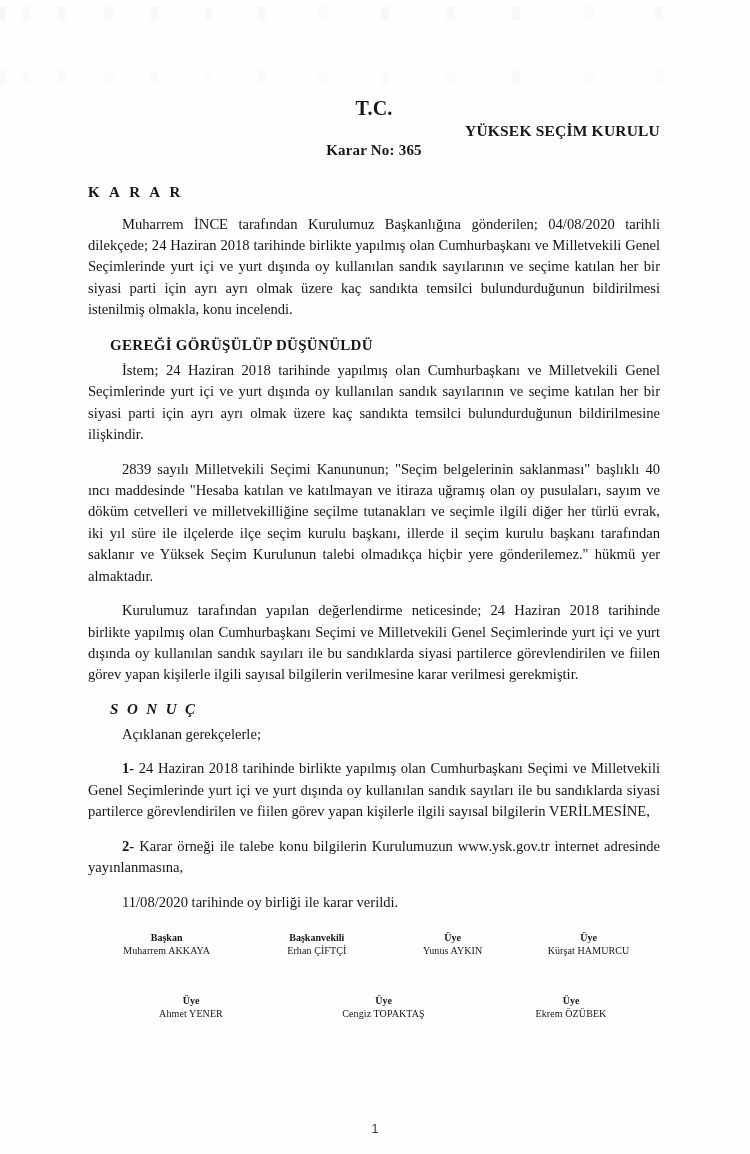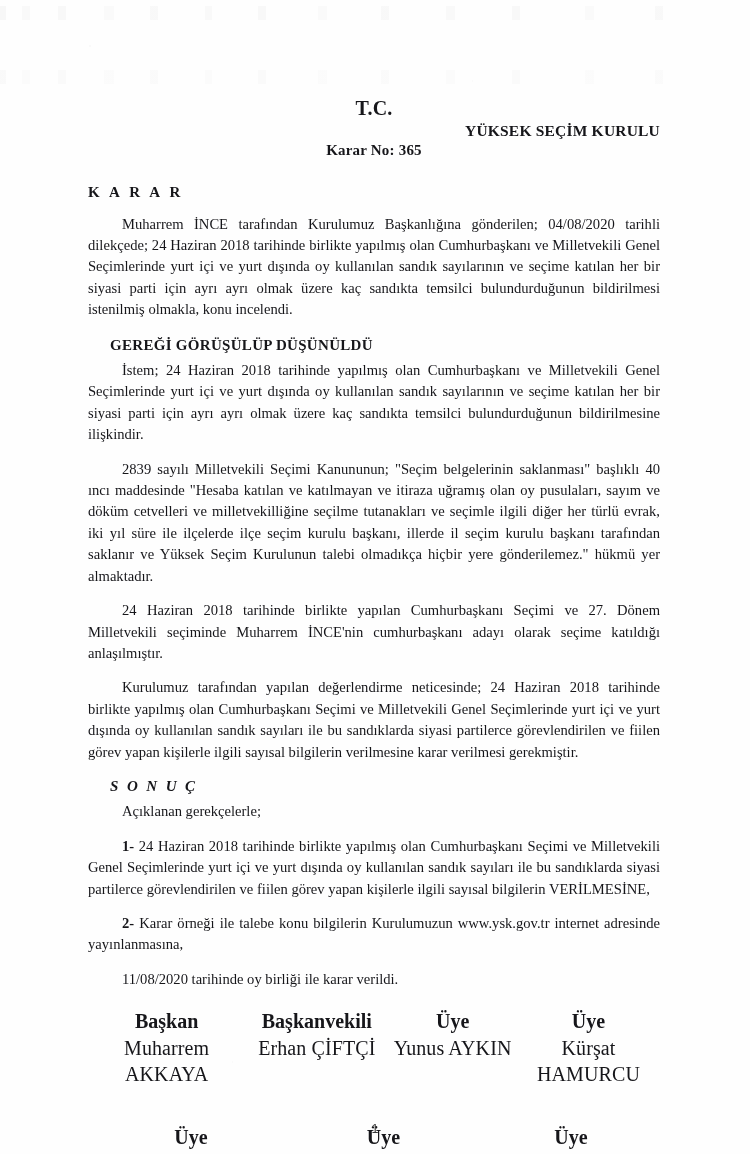--- a/index.html
+++ b/index.html
@@ -114,21 +114,21 @@
   .sig-row {
     display: flex;
     width: 100%;
     margin-top: 16px;
   }
   .sig-row.row1 { margin-top: 18px; }
   .sig-row.row2 { margin-top: 36px; }
 
   .sig-cell {
     text-align: center;
-    font-size: 20px;
+    font-size: 10px;
     line-height: 1.33;
   }
   .sig-title {
     font-weight: bold;
     display: block;
   }
   .sig-name {
     display: block;
     letter-spacing: .1px;
   }
@@ -176,21 +176,20 @@
     <div class="karar-title">K A R A R</div>
 
     <div class="gap-md"></div>
 
     <p class="para">Muharrem İNCE tarafından Kurulumuz Başkanlığına gönderilen; 04/08/2020 tarihli dilekçede; 24 Haziran 2018 tarihinde birlikte yapılmış olan Cumhurbaşkanı ve Milletvekili Genel Seçimlerinde yurt içi ve yurt dışında oy kullanılan sandık sayılarının ve seçime katılan her bir siyasi parti için ayrı ayrı olmak üzere kaç sandıkta temsilci bulundurduğunun bildirilmesi istenilmiş olmakla, konu incelendi.</p>
 
     <div class="section-head">GEREĞİ GÖRÜŞÜLÜP DÜŞÜNÜLDÜ</div>
 
     <p class="para">İstem; 24 Haziran 2018 tarihinde yapılmış olan Cumhurbaşkanı ve Milletvekili Genel Seçimlerinde yurt içi ve yurt dışında oy kullanılan sandık sayılarının ve seçime katılan her bir siyasi parti için ayrı ayrı olmak üzere kaç sandıkta temsilci bulundurduğunun bildirilmesine ilişkindir.</p>
     <p class="para">2839 sayılı Milletvekili Seçimi Kanununun; "Seçim belgelerinin saklanması" başlıklı 40 ıncı maddesinde "Hesaba katılan ve katılmayan ve itiraza uğramış olan oy pusulaları, sayım ve döküm cetvelleri ve milletvekilliğine seçilme tutanakları ve seçimle ilgili diğer her türlü evrak, iki yıl süre ile ilçelerde ilçe seçim kurulu başkanı, illerde il seçim kurulu başkanı tarafından saklanır ve Yüksek Seçim Kurulunun talebi olmadıkça hiçbir yere gönderilemez." hükmü yer almaktadır.</p>
-    <p class="para">24 Haziran 2018 tarihinde birlikte yapılan Cumhurbaşkanı Seçimi ve 27. Dönem Milletvekili seçiminde Muharrem İNCE'nin cumhurbaşkanı adayı olarak seçime katıldığı anlaşılmıştır.</p>
     <p class="para">Kurulumuz tarafından yapılan değerlendirme neticesinde; 24 Haziran 2018 tarihinde birlikte yapılmış olan Cumhurbaşkanı Seçimi ve Milletvekili Genel Seçimlerinde yurt içi ve yurt dışında oy kullanılan sandık sayıları ile bu sandıklarda siyasi partilerce görevlendirilen ve fiilen görev yapan kişilerle ilgili sayısal bilgilerin verilmesine karar verilmesi gerekmiştir.</p>
 
     <div class="section-head sonuc">S O N U Ç</div>
 
     <p class="para">Açıklanan gerekçelerle;</p>
 
     <p class="para"><span class="lead">1-</span><span> 24 Haziran 2018 tarihinde birlikte yapılmış olan Cumhurbaşkanı Seçimi ve Milletvekili Genel Seçimlerinde yurt içi ve yurt dışında oy kullanılan sandık sayıları ile bu sandıklarda siyasi partilerce görevlendirilen ve fiilen görev yapan kişilerle ilgili sayısal bilgilerin VERİLMESİNE,</span></p>
 
     <p class="para"><span class="lead">2-</span><span> Karar örneği ile talebe konu bilgilerin Kurulumuzun www.ysk.gov.tr internet adresinde yayınlanmasına,</span></p>
 

